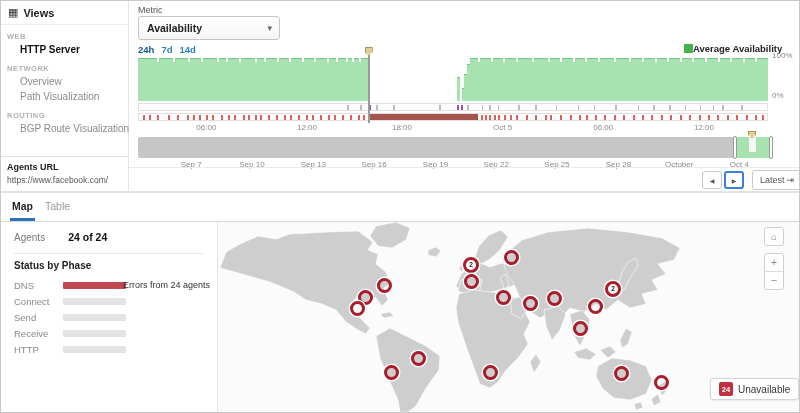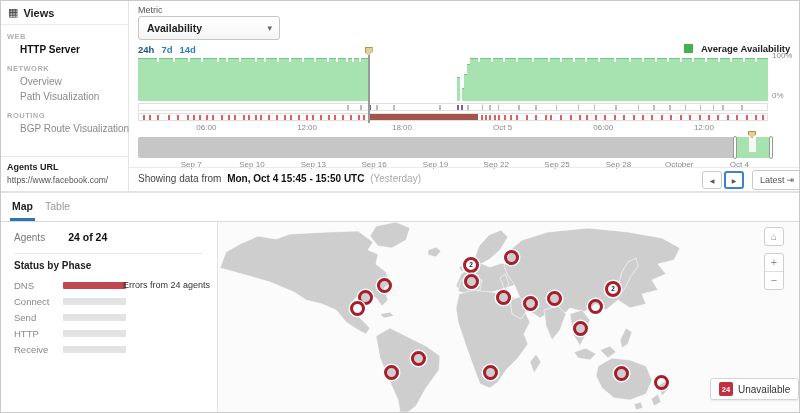--- a/index.html
+++ b/index.html
@@ -17,21 +17,21 @@
   .target-label { font-size:9px; font-weight:bold; color:#222; }
   .target-url { font-size:8.5px; color:#555; margin-top:3px; white-space:nowrap; }
 
   .tr-panel { position:absolute; left:128px; top:0; width:672px; height:190px; }
   .metric-label { position:absolute; left:9px; top:4px; font-size:9px; color:#555; }
   .metric-dd { position:absolute; left:9px; top:15px; width:142px; height:24px; border:1px solid #c6c6c6; border-radius:3px; background:linear-gradient(#ffffff,#f5f5f5); font-size:10.5px; font-weight:bold; color:#222; line-height:22px; padding:0 8px; cursor:pointer; }
   .metric-caret { position:absolute; right:7px; top:0; color:#666; font-size:9px; }
   .time-ranges { position:absolute; left:9px; top:43px; font-size:9.5px; font-weight:bold; }
   .time-ranges span { margin-right:7px; color:#2e7ebe; cursor:pointer; }
   .time-ranges span.active { color:#18558f;text-align:right; }
-  .legend { position:absolute; left:555px; top:42px; display:flex; align-items:center; gap:8px; font-size:9.5px; font-weight:bold; color:#222; }
+  .legend { position:absolute; left:555px; top:42px; display:flex; align-items:center; gap:0; font-size:9.5px; font-weight:bold; color:#222; }
   .legend-swatch { width:9px; height:9px; }
 
   .plot { position:absolute; left:9px; top:56px; width:630px; height:44px; background:#fff; }
   .seg { position:absolute; bottom:0; background:#a7e3b0; border-top:1px solid #72c585; }
   .notch { position:absolute; top:1px; width:2px; height:4px; background:#fff; z-index:2; }
   .cursor { position:absolute; top:-10px; width:2px; height:76px; background:#9a9a9a; z-index:5; cursor:ew-resize; }
   .cursor-handle { position:absolute; top:-10px; width:8px; height:9px; background:#e3cf96; border:1px solid #a8945e; clip-path:polygon(0 0,100% 0,100% 55%,50% 100%,0 55%); z-index:6; cursor:ew-resize; }
   .ytick { position:absolute; left:643px; font-size:8px; color:#8a8a8a; }
 
   .strip { position:absolute; left:9px; width:630px; height:8px; background:#fff; border:1px solid #e0e0e0; }
@@ -305,25 +305,20 @@
         <span style="left: 37.3%;">Sep 16</span>
         <span style="left: 47%;">Sep 19</span>
         <span style="left: 56.6%;">Sep 22</span>
         <span style="left: 66.2%;">Sep 25</span>
         <span style="left: 75.9%;">Sep 28</span>
         <span style="left: 85.5%;">October</span>
         <span style="left: 95%;">Oct 4</span>
       </div>
 
     <div class="divider2"></div>
-    <div class="showing">
-      <span>Showing data from</span>
-      <b style="margin-left:3px">Mon, Oct 4 15:45 - 15:50 UTC</b>
-      <span class="dim" style="margin-left:3px">(Yesterday)</span>
-    </div>
     <div class="pgbtn" style="left:573px">
         <span>◀</span>
       </div>
     <div class="pgbtn focus" style="left:595px">
         <span>▶</span>
       </div>
     <div class="latest-btn">
       <span>Latest</span>
       <span>⇥</span>
     </div>
@@ -351,25 +346,25 @@
           </div>
           <div class="phase-row">
             <div class="phase-label">Connect</div>
             <div class="phase-bar"></div>
           </div>
           <div class="phase-row">
             <div class="phase-label">Send</div>
             <div class="phase-bar"></div>
           </div>
           <div class="phase-row">
+            <div class="phase-label">Receive</div>
+            <div class="phase-bar"></div>
+          </div>
+          <div class="phase-row">
             <div class="phase-label">HTTP</div>
-            <div class="phase-bar"></div>
-          </div>
-          <div class="phase-row">
-            <div class="phase-label">Receive</div>
             <div class="phase-bar"></div>
           </div>
         </div>
     </div>
 
     <div class="map-area">
       <svg class="map-svg" width="583" height="192" viewBox="0 0 583 192">
         <g fill="#cecece" stroke="#ffffff" stroke-width="0.6">
           <polygon points="2,46 8,30 22,22 40,14 58,17 72,12 110,10 140,9 155,20 150,28 160,32 158,42 168,50 172,62 166,66 170,78 164,84 158,76 152,74 150,82 142,80 138,76 132,82 138,92 146,100 152,106 148,112 140,108 128,100 118,88 104,82 88,78 76,70 52,60 24,52"></polygon>
           <polygon points="162,92 172,90 176,94 166,96"></polygon>

